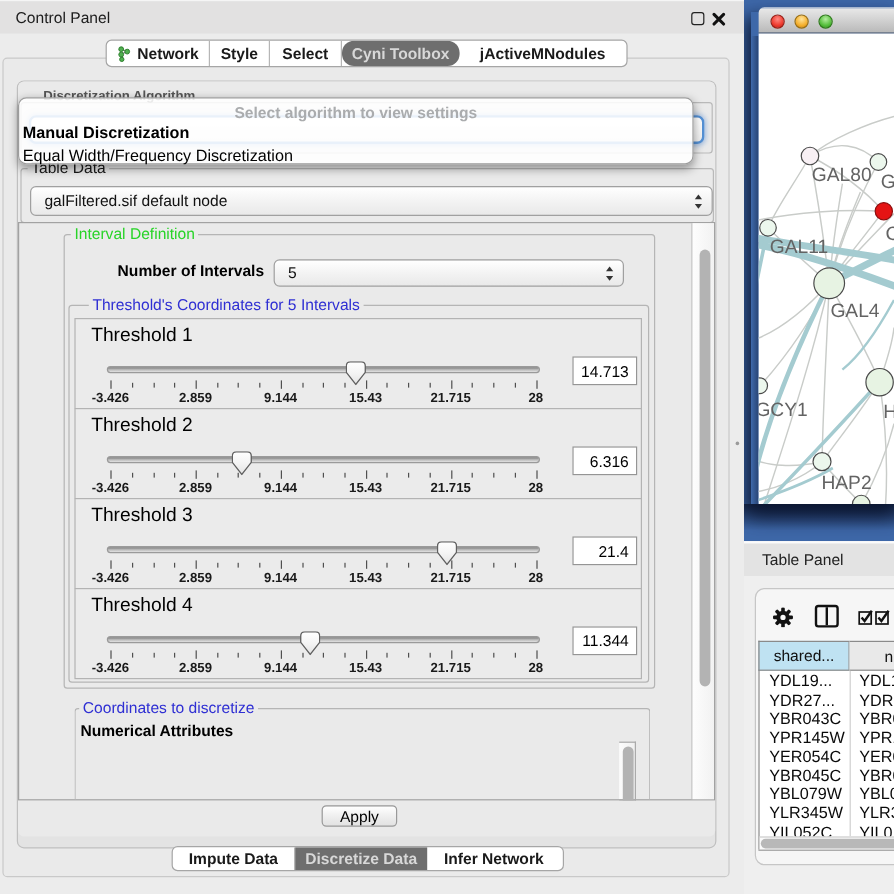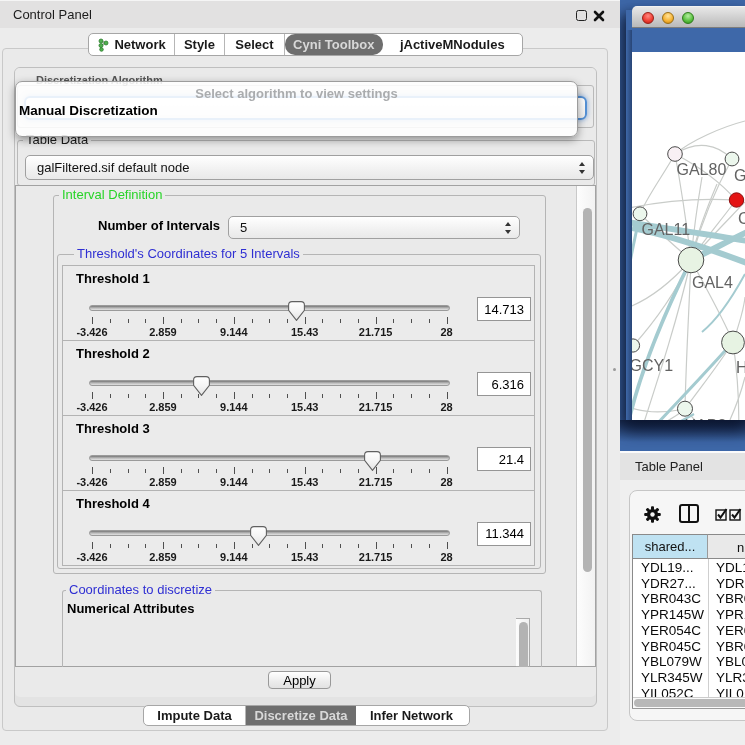--- a/index.html
+++ b/index.html
@@ -15,21 +15,21 @@
   .seg .sel{background:#6e6e6e;color:#d8d8d8;border-right:none;}
   .combo{position:absolute;background:linear-gradient(#ffffff,#f1f1f1 60%,#e9e9e9);
     border:1px solid #a0a0a0;border-radius:5px;font-size:13px;color:#111;
     display:flex;align-items:center;}
   .step{position:absolute;right:7px;top:50%;transform:translateY(-50%);width:7px;height:12px;}
   .step:before{content:"";position:absolute;left:0;top:0;border-left:3.5px solid transparent;
     border-right:3.5px solid transparent;border-bottom:4.5px solid #333;}
   .step:after{content:"";position:absolute;left:0;bottom:0;border-left:3.5px solid transparent;
     border-right:3.5px solid transparent;border-top:4.5px solid #333;}
   .tblock{position:absolute;left:62px;width:471px;height:74px;border:1px solid #b3b3b3;background:#ebebeb;}
-  .tlabel{position:absolute;left:13px;top:5px;font-size:13px;font-weight:bold;color:#000;}
+  .tlabel{position:absolute;left:13px;top:5px;font-size:16px;font-weight:normal;color:#000;}
   .track{position:absolute;left:26px;top:39px;width:361px;height:6px;border-radius:3px;
     background:linear-gradient(#767676,#b9b9b9 50%,#e2e2e2);box-sizing:border-box;
     border:1px solid #9a9a9a;}
   .vfield{position:absolute;left:414px;top:31px;width:54px;height:24px;background:#fff;
     border:1px solid #959595;font-size:13px;color:#000;display:flex;align-items:center;
     justify-content:flex-end;padding-right:6px;box-sizing:border-box;}
   .ticks{position:absolute;left:0;top:51px;height:8px;width:471px;}
   .slabels{position:absolute;left:0;top:60px;width:471px;height:12px;font-size:11px;
     font-weight:bold;color:#1a1a1a;}
   .slabels span{position:absolute;transform:translateX(-50%);}
@@ -296,33 +296,34 @@
     <div class="s sel" style="width:110px;">Discretize Data</div>
     <div class="s" style="width:111px;">Infer Network</div>
   </div>
 
   <div class="abs" style="left:613px;top:368px;width:3px;height:3px;border-radius:50%;background:#9a9a9a;"></div>
 
   <div class="abs" style="left:15px;top:81px;width:563px;height:56px;background:rgba(255,255,255,0.87);
      border:1px solid #9c9c9c;border-radius:7px;box-shadow:0 3px 8px rgba(0,0,0,0.38);box-sizing:border-box;"></div>
   <div class="abs" style="left:15px;top:86px;width:563px;height:14px;text-align:center;font-size:13px;font-weight:bold;color:#aaacae;">Select algorithm to view settings</div>
   <div class="abs" style="left:19px;top:103px;font-size:13.5px;font-weight:bold;color:#000;">Manual Discretization</div>
+  <div class="abs" style="left:19px;top:122px;font-size:13.5px;color:#000;">Equal Width/Frequency Discretization</div>
 
   <div class="abs" style="left:620px;top:0;width:125px;height:451px;background:#3e68a9;overflow:hidden;">
     <div style="position:absolute;left:6px;top:10px;width:119px;height:410px;box-shadow:0 8px 16px 3px rgba(5,12,35,0.72), -4px 5px 10px rgba(5,12,35,0.38);"></div>
     <div style="position:absolute;left:0;top:420px;width:125px;height:22px;background:linear-gradient(rgba(10,20,46,0.75),rgba(62,104,169,0));"></div>
     <div style="position:absolute;left:6px;top:30px;width:6px;height:390px;background:linear-gradient(90deg,rgba(62,104,169,0),rgba(10,20,46,0.42));"></div>
   </div>
 
   <div class="abs" style="left:632px;top:6px;width:113px;height:414px;border-radius:5px 0 0 0;overflow:hidden;">
     <div style="position:absolute;left:0;top:0;width:113px;height:22px;background:linear-gradient(#e8e8e8,#d3d3d3 45%,#b9b9b9);border-top:1px solid #f2f2f2;border-bottom:1px solid #7d7d7d;box-sizing:border-box;"></div>
     <div style="position:absolute;left:10px;top:6px;width:10px;height:10px;border-radius:50%;background:radial-gradient(circle at 50% 30%,#ff8982,#ee3b2f 60%,#b0211a);border:0.5px solid #9a2018;"></div>
     <div style="position:absolute;left:30px;top:6px;width:10px;height:10px;border-radius:50%;background:radial-gradient(circle at 50% 30%,#ffe39a,#f5b02e 60%,#c07c12);border:0.5px solid #9a6f15;"></div>
     <div style="position:absolute;left:50px;top:6px;width:10px;height:10px;border-radius:50%;background:radial-gradient(circle at 50% 30%,#b5eda0,#56bf3d 60%,#2f8c1e);border:0.5px solid #2f7c1c;"></div>
-    <div style="position:absolute;left:0;top:22px;width:113px;height:392px;background:#fff;margin-top:24px;">
+    <div style="position:absolute;left:0;top:22px;width:113px;height:392px;background:#fff;">
       <svg width="113" height="392" viewBox="0 0 113 392" style="position:absolute;left:0;top:0;">
 <path d="M113 69 C 90 75, 60 88, 43 102" fill="none" stroke="#c9ccc9" stroke-width="1.2"></path>
 <path d="M43 102 C 65 88, 85 92, 100 107" fill="none" stroke="#c9ccc9" stroke-width="1.2"></path>
 <path d="M43 102 C 68 115, 90 132, 104 148" fill="none" stroke="#c9ccc9" stroke-width="1.2"></path>
 <path d="M43 102 C 30 125, 15 145, 8 162" fill="none" stroke="#c9ccc9" stroke-width="1.2"></path>
 <path d="M43 102 C 50 140, 55 175, 59 208" fill="none" stroke="#c9ccc9" stroke-width="1.2"></path>
 <path d="M-3 156 C 30 149, 70 146, 104 148" fill="none" stroke="#c9ccc9" stroke-width="1.2"></path>
 <path d="M8 162 C 25 178, 42 194, 59 208" fill="none" stroke="#c9ccc9" stroke-width="1.2"></path>
 <path d="M100 107 C 82 140, 68 175, 59 208" fill="none" stroke="#c9ccc9" stroke-width="1.2"></path>
 <path d="M104 148 C 88 170, 70 190, 59 208" fill="none" stroke="#c9ccc9" stroke-width="1.2"></path>

